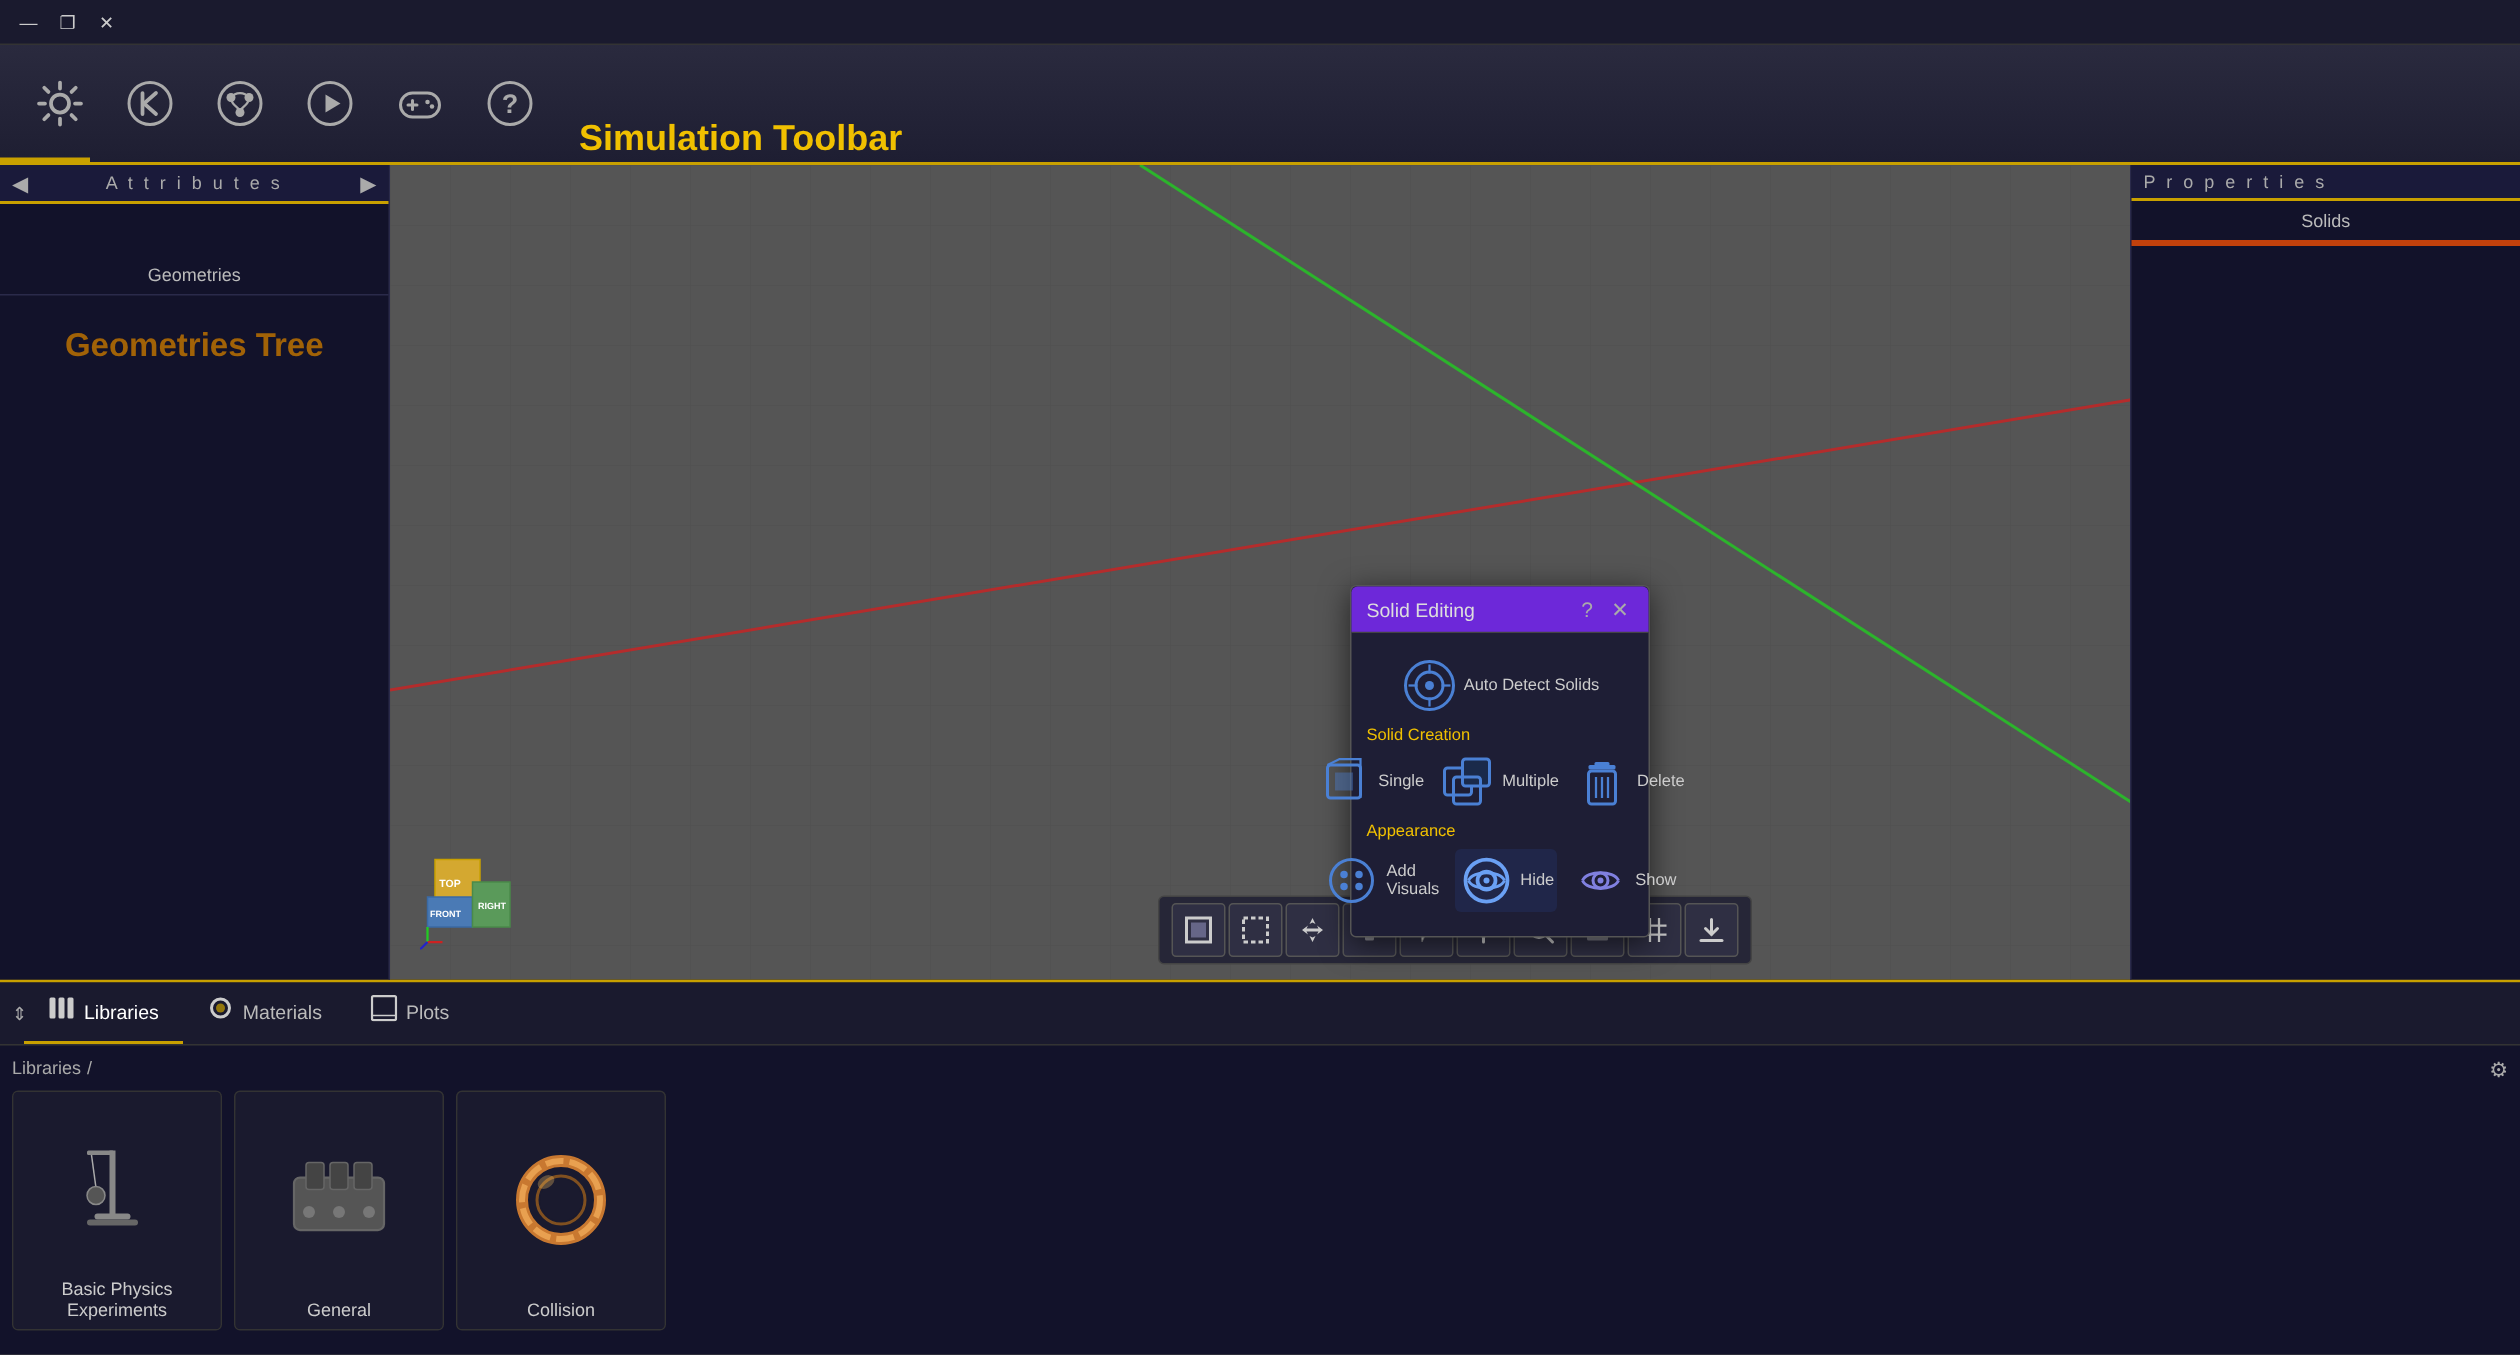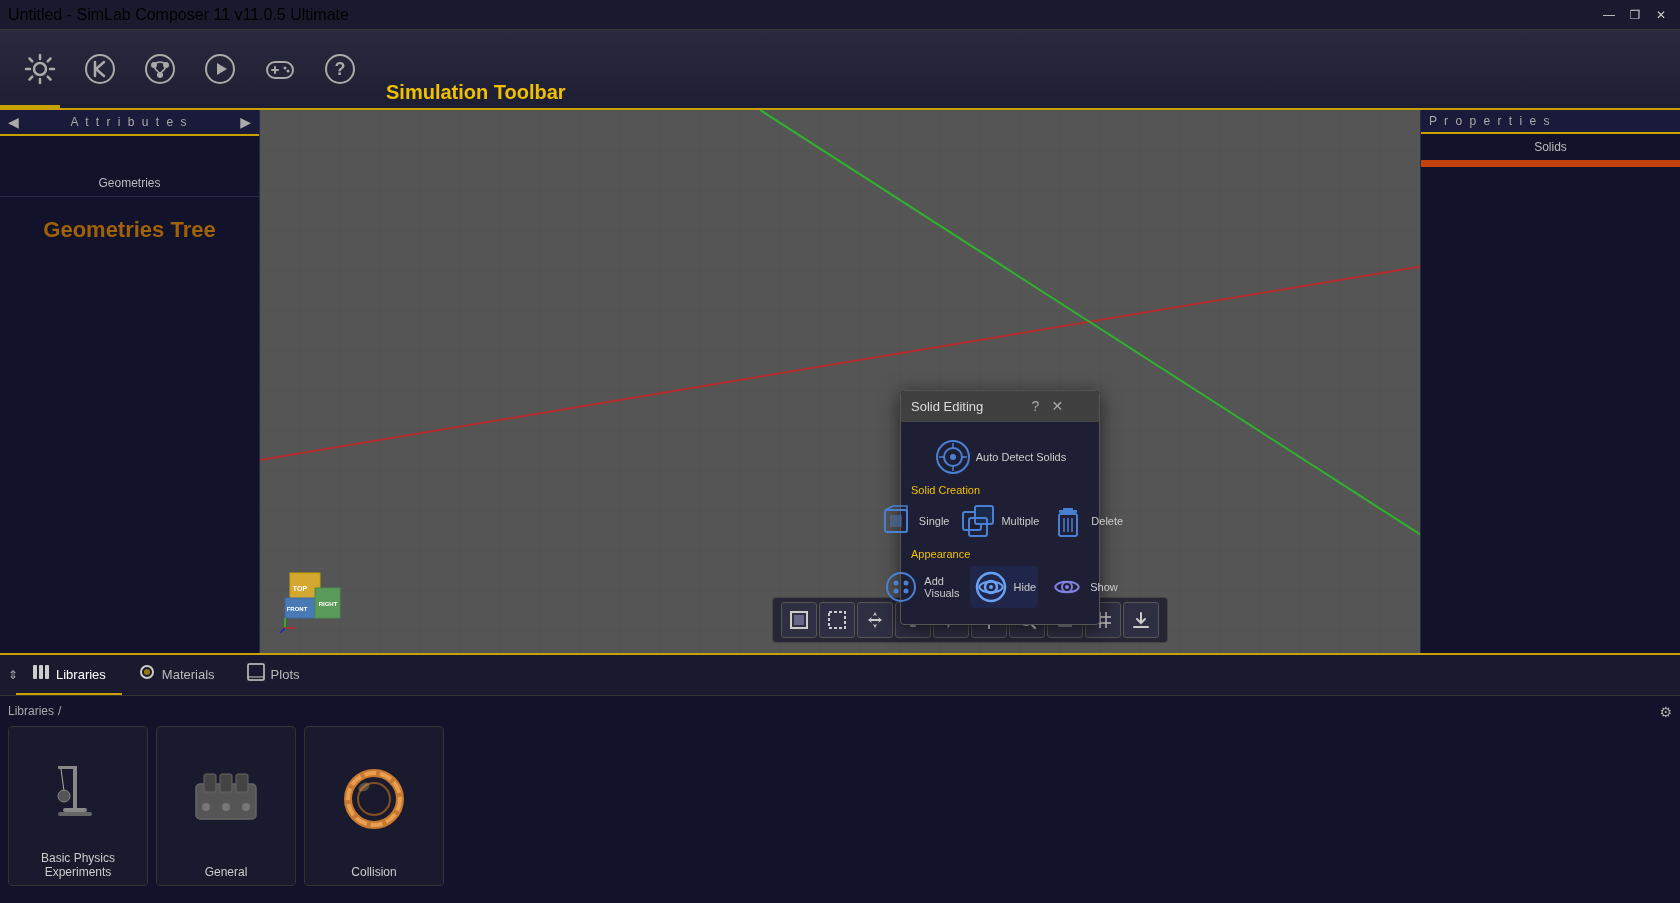--- a/index.html
+++ b/index.html
@@ -59,21 +59,21 @@
       flex-direction: column;
       align-items: center;
       justify-content: center;
       cursor: pointer;
       color: #aaa;
       margin: 0 4px;
     }
     .toolbar-btn svg { width: 36px; height: 36px; }
     .toolbar-title {
       color: #f0c000;
-      font-size: 20px;
+      font-size: 24px;
       font-weight: bold;
       margin-left: 16px;
       font-family: Arial, sans-serif;
       margin-top: 47px;
     }
     #toolbar-indicator {
       position: absolute;
       bottom: 0;
       left: 0;
       width: 60px;
@@ -149,21 +149,21 @@
       justify-content: space-between;
       padding: 4px 8px;
       background: #1a1a3a;
       border-bottom: 2px solid #c8a000;
     }
     #right-panel-tab {
       text-align: center;
       padding: 6px;
       color: #bbb;
       font-size: 12px;
-      border-bottom: 7px solid #c2410c;
+      border-bottom: 4px solid #c2410c;
     }
     #solids-tree-label {
       color: #f0c000;
       font-size: 22px;
       font-weight: bold;
       padding: 20px;
       text-align: center;
     }
 
     
@@ -218,27 +218,27 @@
       top: 280px;
       left: 640px;
       width: 200px;
       background: #1e1e35;
       border: 1px solid #555;
       border-radius: 4px;
       z-index: 50;
       box-shadow: 0 4px 20px rgba(0,0,0,0.6);
     }
     #dialog-titlebar {
-      background: #404040;
+      background: #6d28d9;
       padding: 6px 10px;
       display: flex;
       align-items: center;
+      justify-content: space-between;
       border-bottom: 1px solid #444;
       border-radius: 4px 4px 0 0;
-      gap: 43px;
     }
     #dialog-title {
       color: #ddd;
       font-size: 13px;
     }
     #dialog-controls {
       display: flex;
       gap: 4px;
     }
     .dialog-btn {
@@ -386,21 +386,20 @@
         linear-gradient(rgba(80,80,80,0.6) 1px, transparent 1px),
         linear-gradient(90deg, rgba(80,80,80,0.6) 1px, transparent 1px),
         #555;
       background-size: 40px 40px;
     }
   </style>
 </head>
 <body>
 
 <div id="title-bar">
-  <span id="title-text">Untitled - SimLab Composer 11 v11.0.5 Ultimate</span>
   <div id="title-bar-controls">
     <button class="title-btn">—</button>
     <button class="title-btn">❐</button>
     <button class="title-btn close">✕</button>
   </div>
 </div>
 
 <div id="toolbar">
   <div class="toolbar-btn">
     <svg viewBox="0 0 36 36" fill="none">

